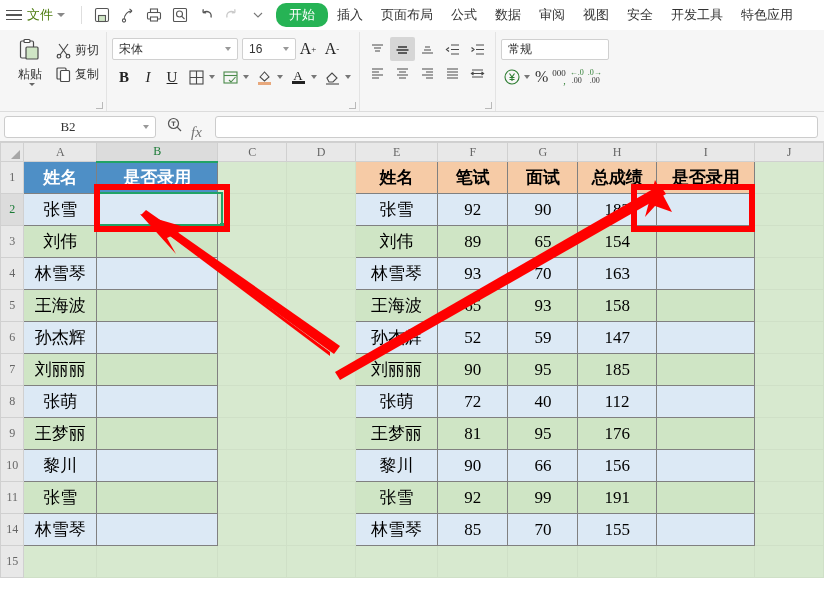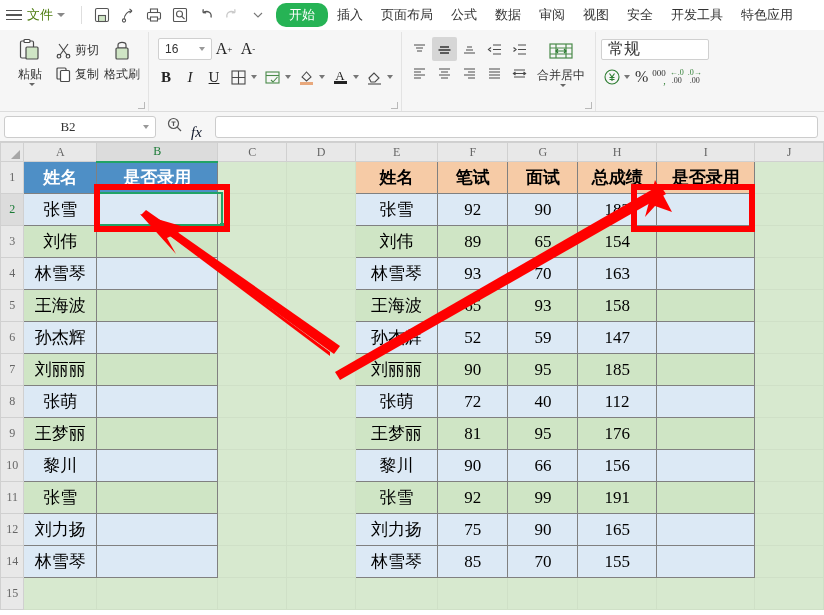--- a/index.html
+++ b/index.html
@@ -79,38 +79,38 @@
   .fbtn.u { text-decoration: underline; font-family:"Liberation Serif", serif; font-size:15px;}
   .dropcaret { width:0;height:0;border-left:3.5px solid transparent;border-right:3.5px solid transparent;
     border-top:4px solid #777; margin-left:1px; margin-right:3px;}
 
   .aligngrid { display: flex; flex-direction: column; }
   .alignrow { display: flex; }
   .abtn { width: 25px; height: 24px; display:flex;align-items:center;justify-content:center; }
   .abtn.sel { background: #d6d6d6; border-radius: 2px; }
 
   .numcombo { width: 108px; height: 21px; background:#fff; border:1px solid #d0d0d0;
-    border-radius:2px; font-size:16px; color:#333; display:flex;align-items:center;padding-left:6px; }
+    border-radius:2px; font-size:12px; color:#333; display:flex;align-items:center;padding-left:6px; }
   .numrow { display:flex; align-items:center; margin-top:5px; }
   .nbtn { height:24px; display:flex;align-items:center;justify-content:center; padding:0 2px; font-size:13px;color:#333;}
 
   
   #formulabar {
     height: 30px; background: #f6f6f6; display: flex; align-items: center;
     padding: 0 4px; border-bottom: 1px solid #cfcfcf;
   }
   #namebox {
     width: 152px; height: 22px; background:#fff; border:1px solid #cccccc; border-radius:3px;
     display:flex; align-items:center; font-size:12px; color:#333;gap:12px;
   }
   #namebox .nbv { flex:1; text-align:center; font-family:"Liberation Serif", serif; font-size:13px;}
   #namebox .ncaret { width:0;height:0;border-left:3.5px solid transparent;border-right:3.5px solid transparent;
     border-top:4px solid #999; margin-right:6px;}
   .fb-icons { display:flex; align-items:center; margin: 0 6px 0 10px; }
-  .fx { font-family: "Liberation Serif", serif; font-style: italic; font-size: 15px; color:#0f172a; margin-left:8px;margin-top:12px;}
+  .fx { font-family: "Liberation Serif", serif; font-style: italic; font-size: 15px; color:#737373; margin-left:8px;margin-top:12px;}
   #formulainput {
     flex:1; height:22px; background:#fff; border:1px solid #cccccc; border-radius:3px;
     margin-left:7px; margin-right:2px; font-size:12px; padding:0 4px; display:flex; align-items:center;
   }
 
   
   #gridwrap { position: relative; width: 824px; height: 468px; overflow: hidden; background:#fff; }
   table.grid { border-collapse: collapse; table-layout: fixed; }
   .colhdr, .rowhdr {
     background: #e8e8e8; color: #666; font-size: 12px; text-align: center;
@@ -242,32 +242,29 @@
         <span class="lbl">剪切</span>
       </div>
       <div class="btn-h">
         <svg width="17" height="17" viewBox="0 0 17 17" fill="none" stroke="#4a4a4a" stroke-width="1.2">
           <rect x="2" y="2" width="9" height="11" rx="1"></rect>
             <rect x="5.5" y="4.5" width="9" height="11" rx="1" fill="#fff"></rect>
         </svg>
         <span class="lbl">复制</span>
       </div>
     </div>
-    <div class="btn-v" style="width:42px;">
-      <svg width="26" height="26" viewBox="0 0 26 26" fill="none" stroke="#4a4a4a" stroke-width="1.2">
-        <path d="M9 7 C9 3.5 17 3.5 17 7 L17 10 L9 10 Z"></path>
-        <rect x="7" y="10" width="12" height="11" rx="1" fill="#cfe5c5" stroke="#4a4a4a"></rect>
-      </svg>
-      <span class="lbl">格式刷</span>
-    </div>
     <div class="grp-corner"></div>
   </div>
 
   <div class="rgroup" style="flex-direction:column;padding-top:5px;">
     <div class="fontrow">
+      <div class="combo" style="width:126px;">
+        <span class="cv">宋体</span>
+        <i class="ccaret"></i>
+      </div>
       <div class="combo" style="width:54px;margin-left:4px;">
         <span class="cv">16</span>
         <i class="ccaret"></i>
       </div>
       <div class="fbtn" style="font-family:'Liberation Serif',serif;font-size:16px;">A<sup style="font-size:9px;">+</sup></div>
       <div class="fbtn" style="font-family:'Liberation Serif',serif;font-size:16px;">A<sup style="font-size:9px;">-</sup></div>
     </div>
     <div class="fmtrow">
       <div class="fbtn b">B</div>
       <div class="fbtn i">I</div>
@@ -361,31 +358,20 @@
           <svg width="15" height="15" viewBox="0 0 15 15" stroke="#4a4a4a" stroke-width="1.2">
               <path d="M2 3 H13 M2 6 H13 M2 9 H13 M2 12 H13"></path>
             </svg>
           </div>
         <div class="abtn">
           <svg width="15" height="15" viewBox="0 0 15 15" fill="none" stroke="#4a4a4a" stroke-width="1.2">
               <path d="M2 4 H13 M2 11 H13 M1.5 7.5 H13.5 M3.5 6 L1.5 7.5 L3.5 9 M11.5 6 L13.5 7.5 L11.5 9"></path>
             </svg>
           </div>
       </div>
-    </div>
-    <div class="btn-v" style="width:58px;">
-      <svg width="26" height="24" viewBox="0 0 26 24" fill="none" stroke="#4a8a4a" stroke-width="1.2">
-        <rect x="2" y="3" width="22" height="14"></rect>
-          <path d="M2 7 H24 M2 13 H24 M8 3 V17 M18 3 V17"></path>
-        <path d="M8 10 H18 M10 8 L8 10 L10 12 M16 8 L18 10 L16 12" stroke="#2e7d32"></path>
-      </svg>
-      <span class="lbl">
-          <span>合并居中</span>
-          <i class="mini-caret"></i>
-        </span>
     </div>
     <div class="grp-corner"></div>
   </div>
 
   <div class="rgroup" style="flex-direction:column;padding-top:7px;">
     <div class="numcombo">
       <span>常规</span>
     </div>
     <div class="numrow">
       <div class="nbtn">
@@ -600,33 +586,20 @@
       <td class="cell empty"></td>
       <td class="cell empty"></td>
       <td class="cell tbl green">张雪</td>
       <td class="cell tbl green">92</td>
       <td class="cell tbl green">99</td>
       <td class="cell tbl green">191</td>
       <td class="cell tbl green"></td>
       <td class="cell empty"></td>
     </tr>
 
-    <tr>
-      <td class="rowhdr">12</td>
-      <td class="cell tbl blue">刘力扬</td>
-      <td class="cell tbl blue"></td>
-      <td class="cell empty"></td>
-      <td class="cell empty"></td>
-      <td class="cell tbl blue">刘力扬</td>
-      <td class="cell tbl blue">75</td>
-      <td class="cell tbl blue">90</td>
-      <td class="cell tbl blue">165</td>
-      <td class="cell tbl blue"></td>
-      <td class="cell empty"></td>
-    </tr>
 
 
     <tr>
       <td class="rowhdr">14</td>
       <td class="cell tbl blue">林雪琴</td>
       <td class="cell tbl blue"></td>
       <td class="cell empty"></td>
       <td class="cell empty"></td>
       <td class="cell tbl blue">林雪琴</td>
       <td class="cell tbl blue">85</td>

